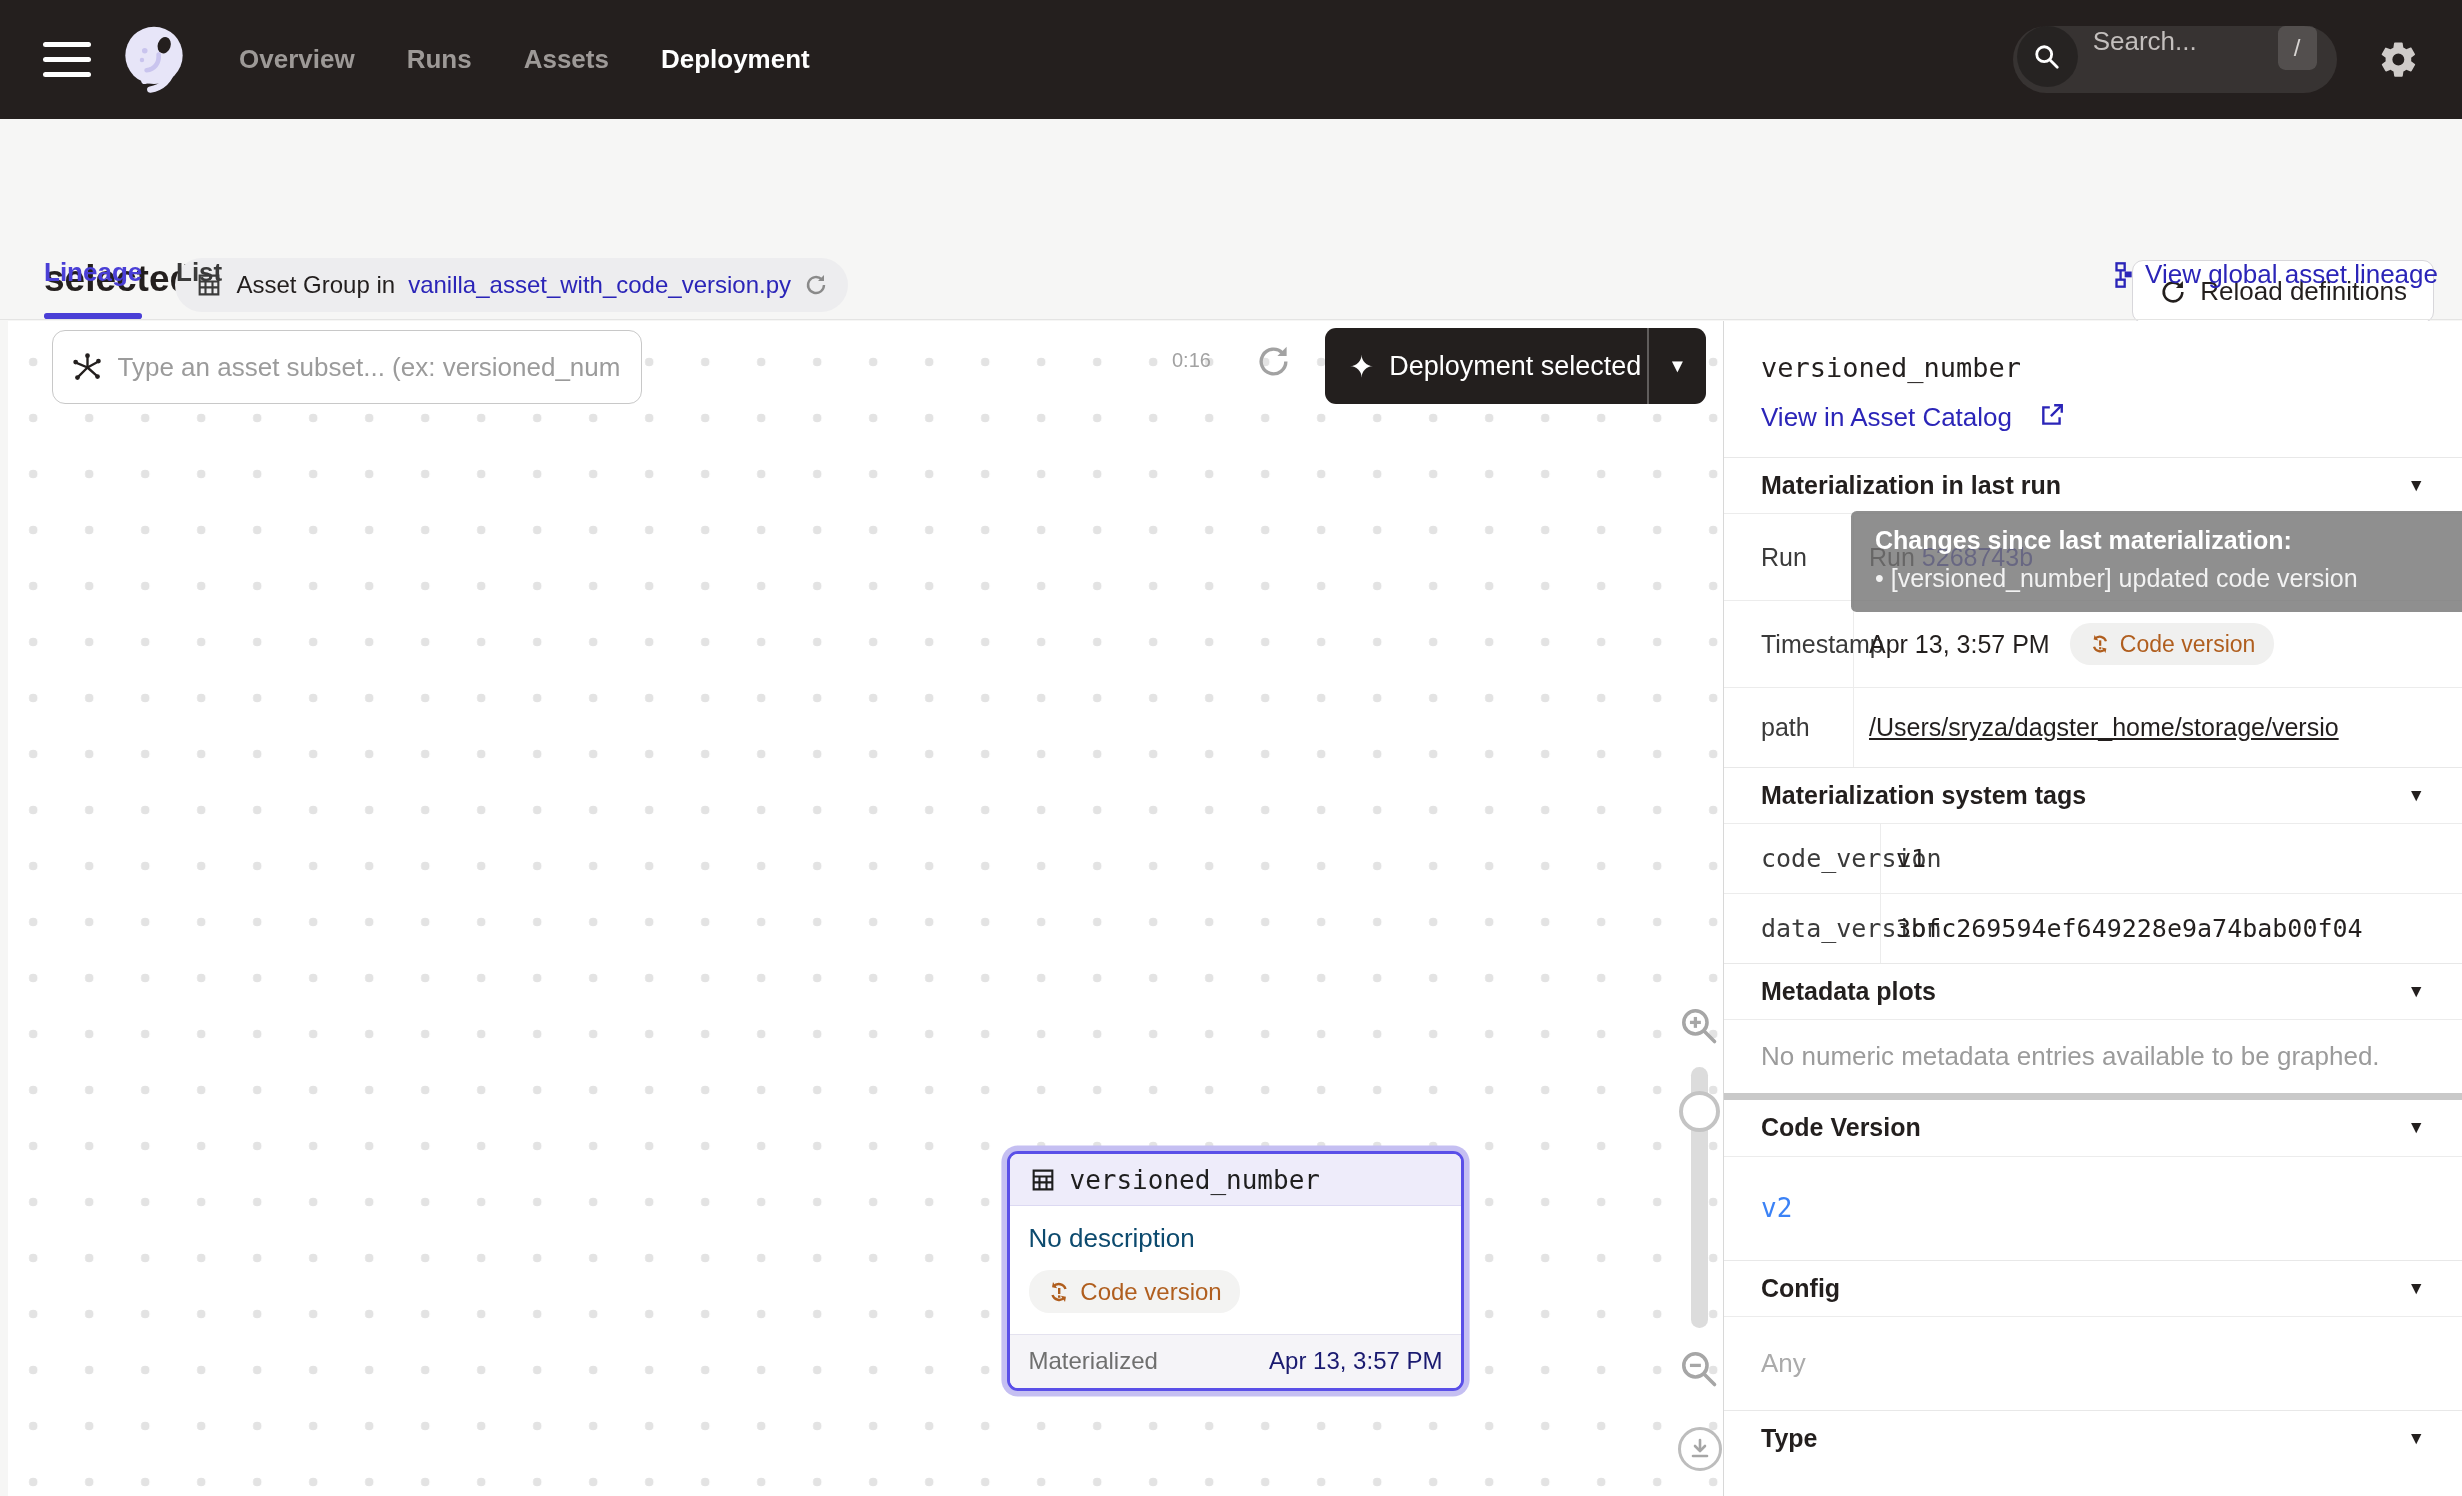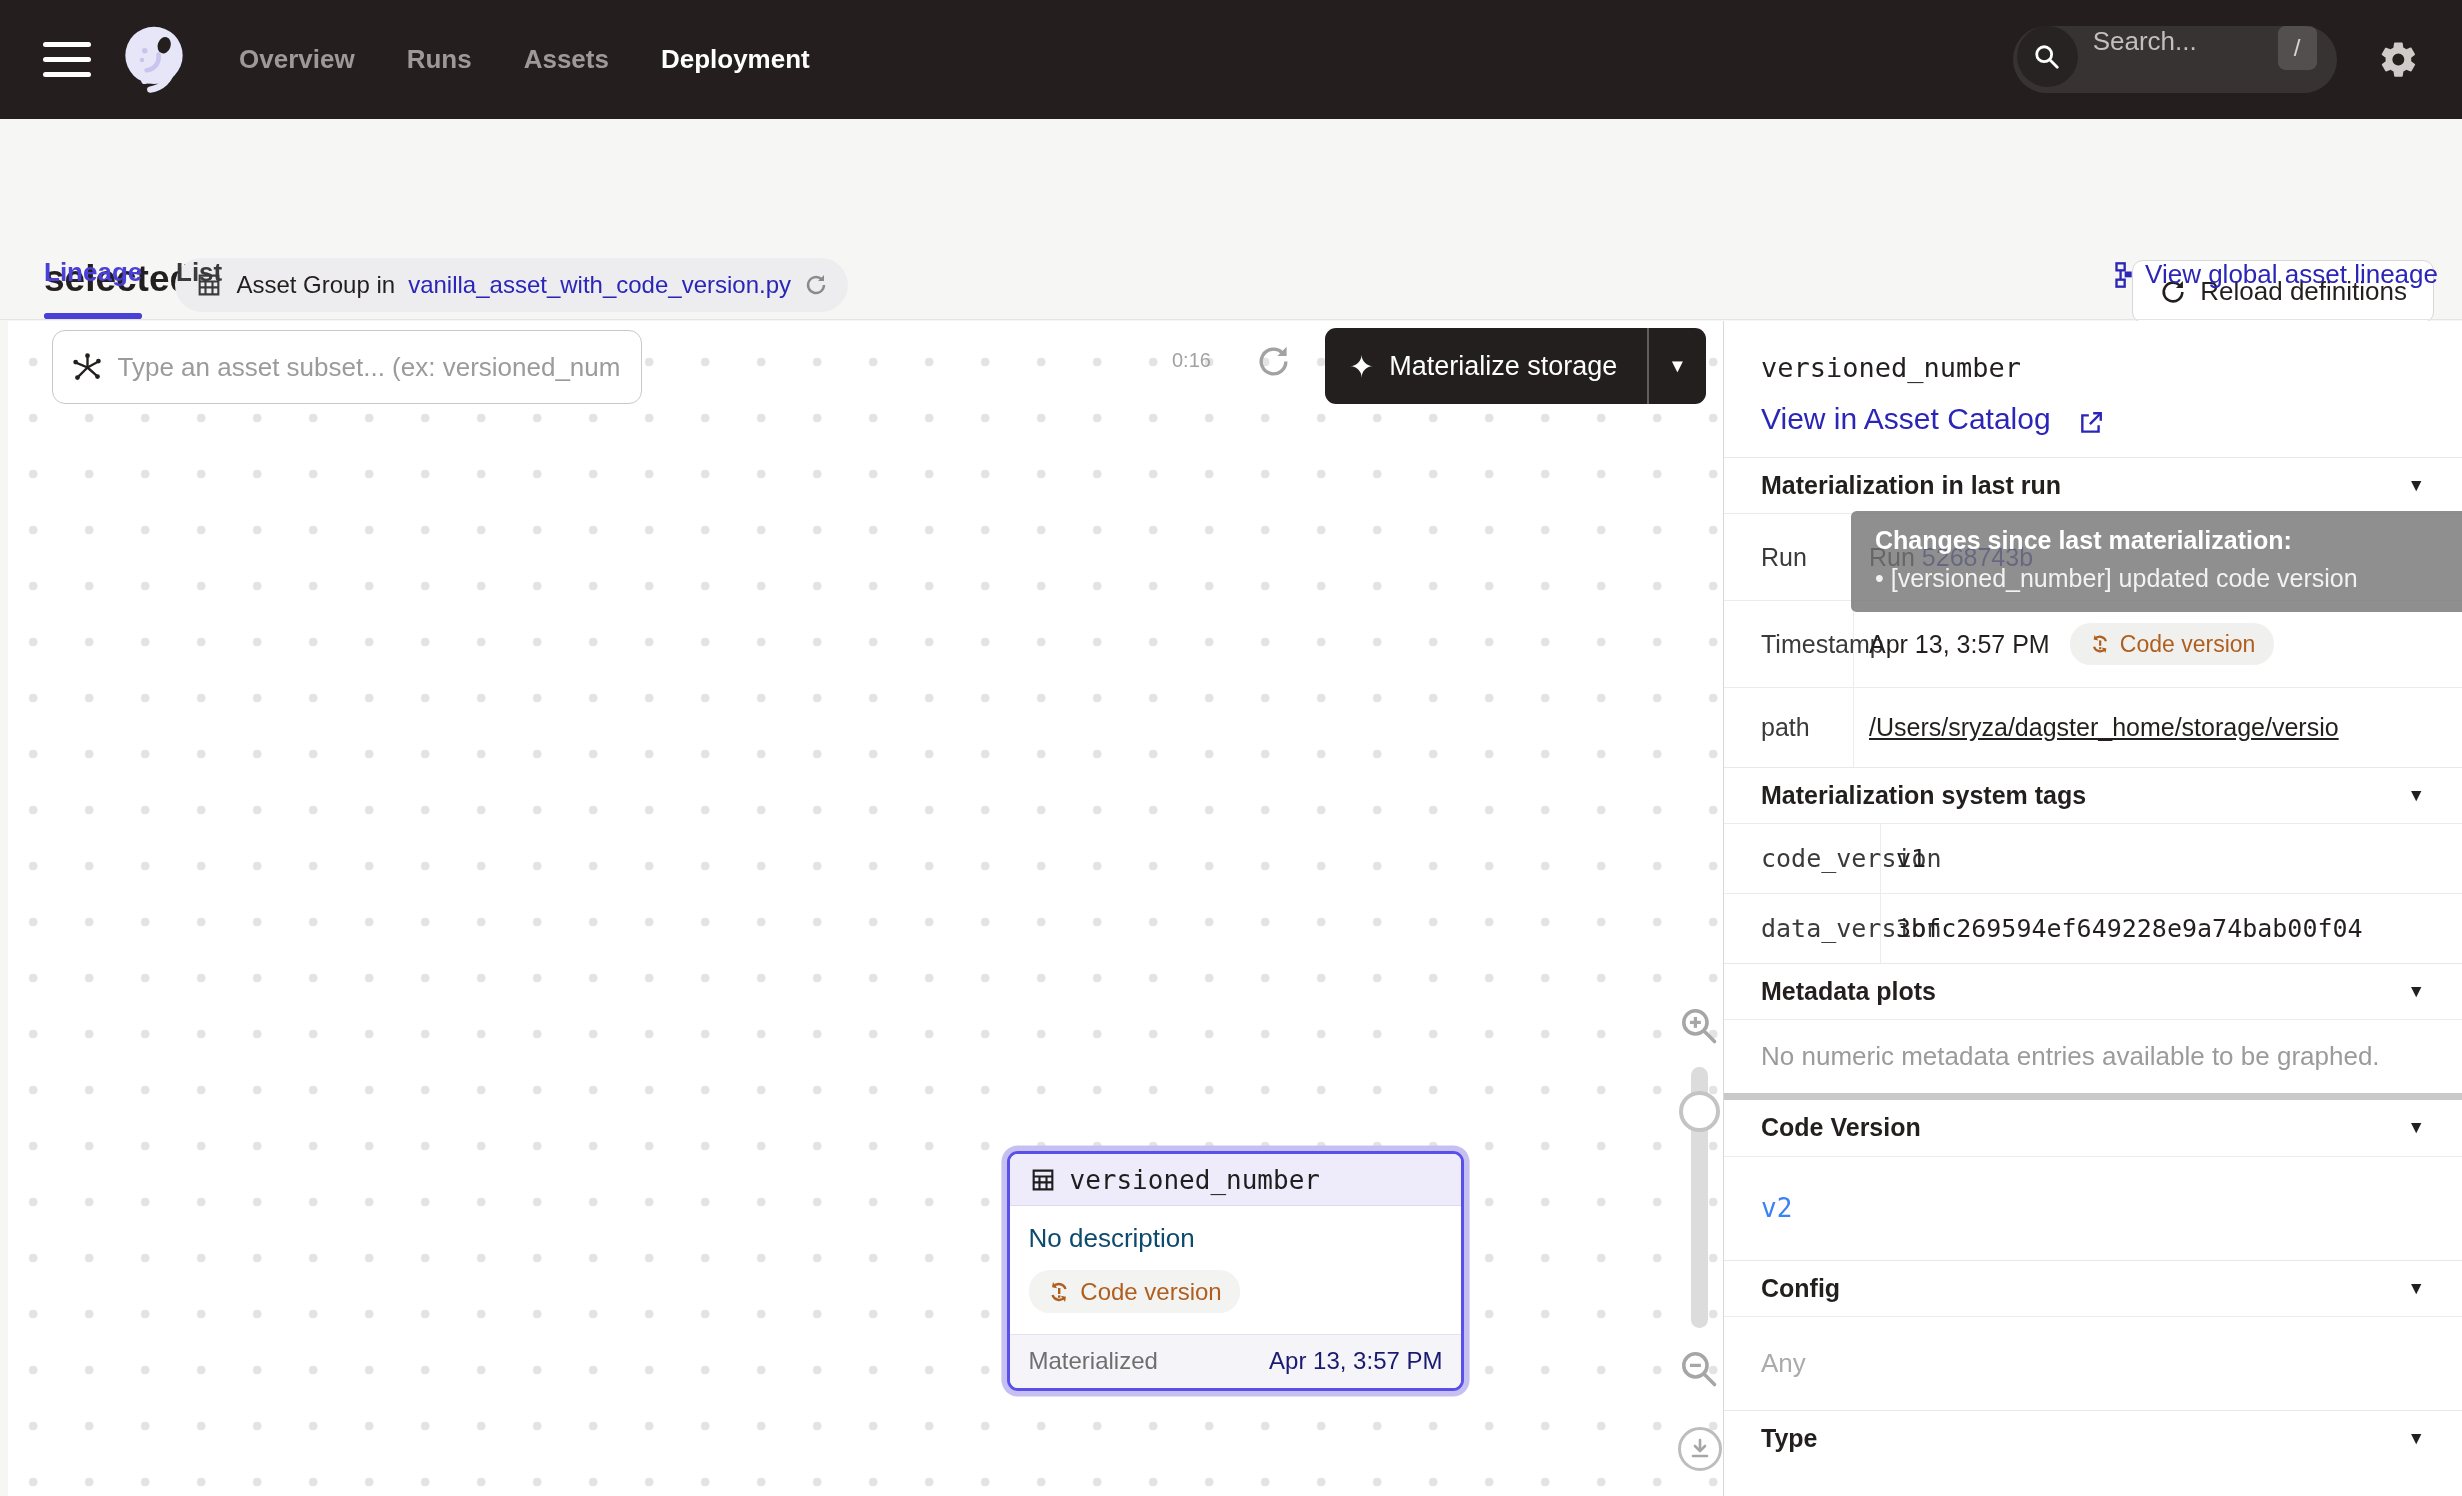--- a/index.html
+++ b/index.html
@@ -60,21 +60,21 @@
 
   
   .zoomctl { position:absolute; left:1661px; top:685px; width:61px; display:flex; flex-direction:column; align-items:center; }
   .zslider { position:relative; width:16.7px; height:261px; background:#DCDCDC; border-radius:8.3px; margin:20.4px 0; }
   .zhandle { position:absolute; left:-12px; top:24px; width:41px; height:41px; background:#FFFFFF; border:4.6px solid #C4C4C4; border-radius:50%; cursor:grab; }
   .zdl { width:44px; height:44px; border:3.7px solid #BDBDBD; border-radius:50%; display:flex; align-items:center; justify-content:center; margin-top:37px; cursor:pointer; }
 
   
   .panel { position:absolute; left:1723px; top:321px; width:739px; height:1176px; background:#FFFFFF; border-left:1.9px solid #D8D8D8; }
   .panel-title { position:absolute; left:37px; top:31px; font-size:27px; color:#231F1E; }
-  .catalog-link { position:absolute; left:37px; top:81px; display:flex; align-items:flex-end; gap:27px; font-size:30px; color:#2B25B8; cursor:pointer; }
+  .catalog-link { position:absolute; left:37px; top:81px; display:flex; align-items:flex-start; gap:27px; font-size:26px; color:#2B25B8; cursor:pointer; }
   .sect-head { display:flex; align-items:center; justify-content:space-between; padding:0 37px; height:56px; border-top:1.9px solid #E8E8E8; cursor:pointer; }
   .sect-head .sh-label { font-size:25px; font-weight:700; color:#231F1E; }
   .chev { font-size:17.6px; color:#231F1E; }
   .kv { display:grid; border-top:1.9px solid #ECECEC; }
   .kv .k { border-right:1.9px solid #ECECEC; display:flex; align-items:center; padding-left:37px; font-size:25px; color:#3A3A3A; }
   .kv .v { display:flex; align-items:center; padding-left:15px; font-size:25px; color:#231F1E; white-space:nowrap; overflow:hidden; }
   .thickline { height:6.5px; background:#C9C9C9; }
   .plainrow { border-top:1.9px solid #ECECEC; padding:0 37px; display:flex; align-items:center; }
 
   .tooltip { position:absolute; left:127px; top:190px; width:833px; background:rgba(118,118,118,0.82); border-radius:5.6px; padding:15px 24px 18.5px; z-index:5; }
@@ -186,21 +186,21 @@
   <div class="timer">0:16</div>
   <div class="graph-refresh">
     <svg width="37" height="37" viewBox="0 0 24 24">
         <path fill="none" stroke="#A2A2A2" stroke-width="2.2" d="M20 12a8 8 0 1 1-2.3-5.6"></path>
         <path fill="#A2A2A2" d="M20.5 2.5v6h-6z"></path>
       </svg>
   </div>
 
   <div class="mat-btn">
     <span class="spark">✦</span>
-    <span class="mat-label">Materialize storage</span>
+    <span class="mat-label">Deployment selected</span>
     <span class="mat-divider"></span>
     <span class="mat-caret">▼</span>
   </div>
 
   <div class="node">
     <div class="node-head">
       <svg width="28" height="28" viewBox="0 0 24 24">
           <path fill="none" stroke="#1E1E1E" stroke-width="1.8" d="M4 4h16v16H4z M4 9h16 M4 14h16 M9 9v11 M15 9v11"></path>
         </svg>
       <span class="node-title mono">versioned_number</span>

